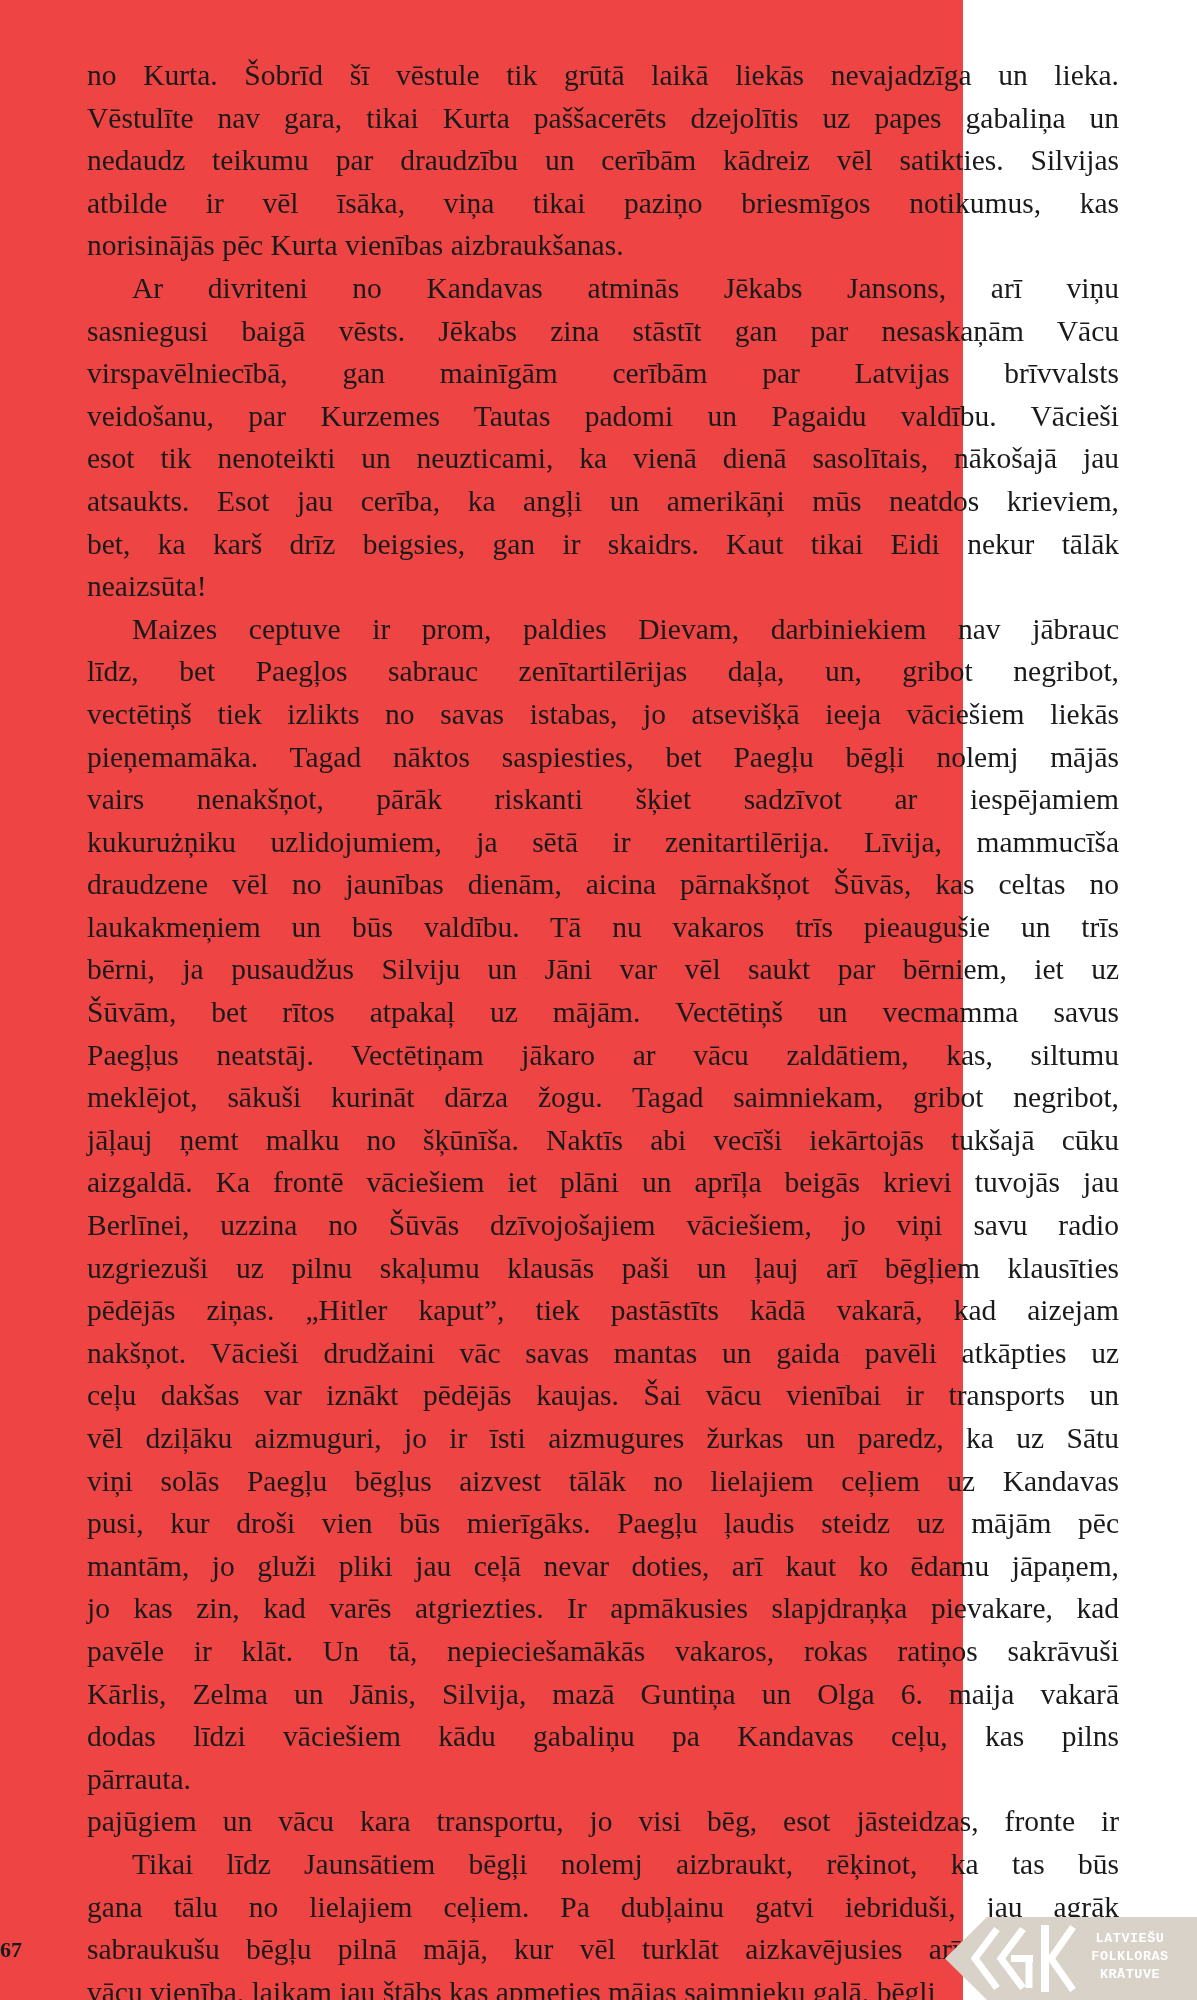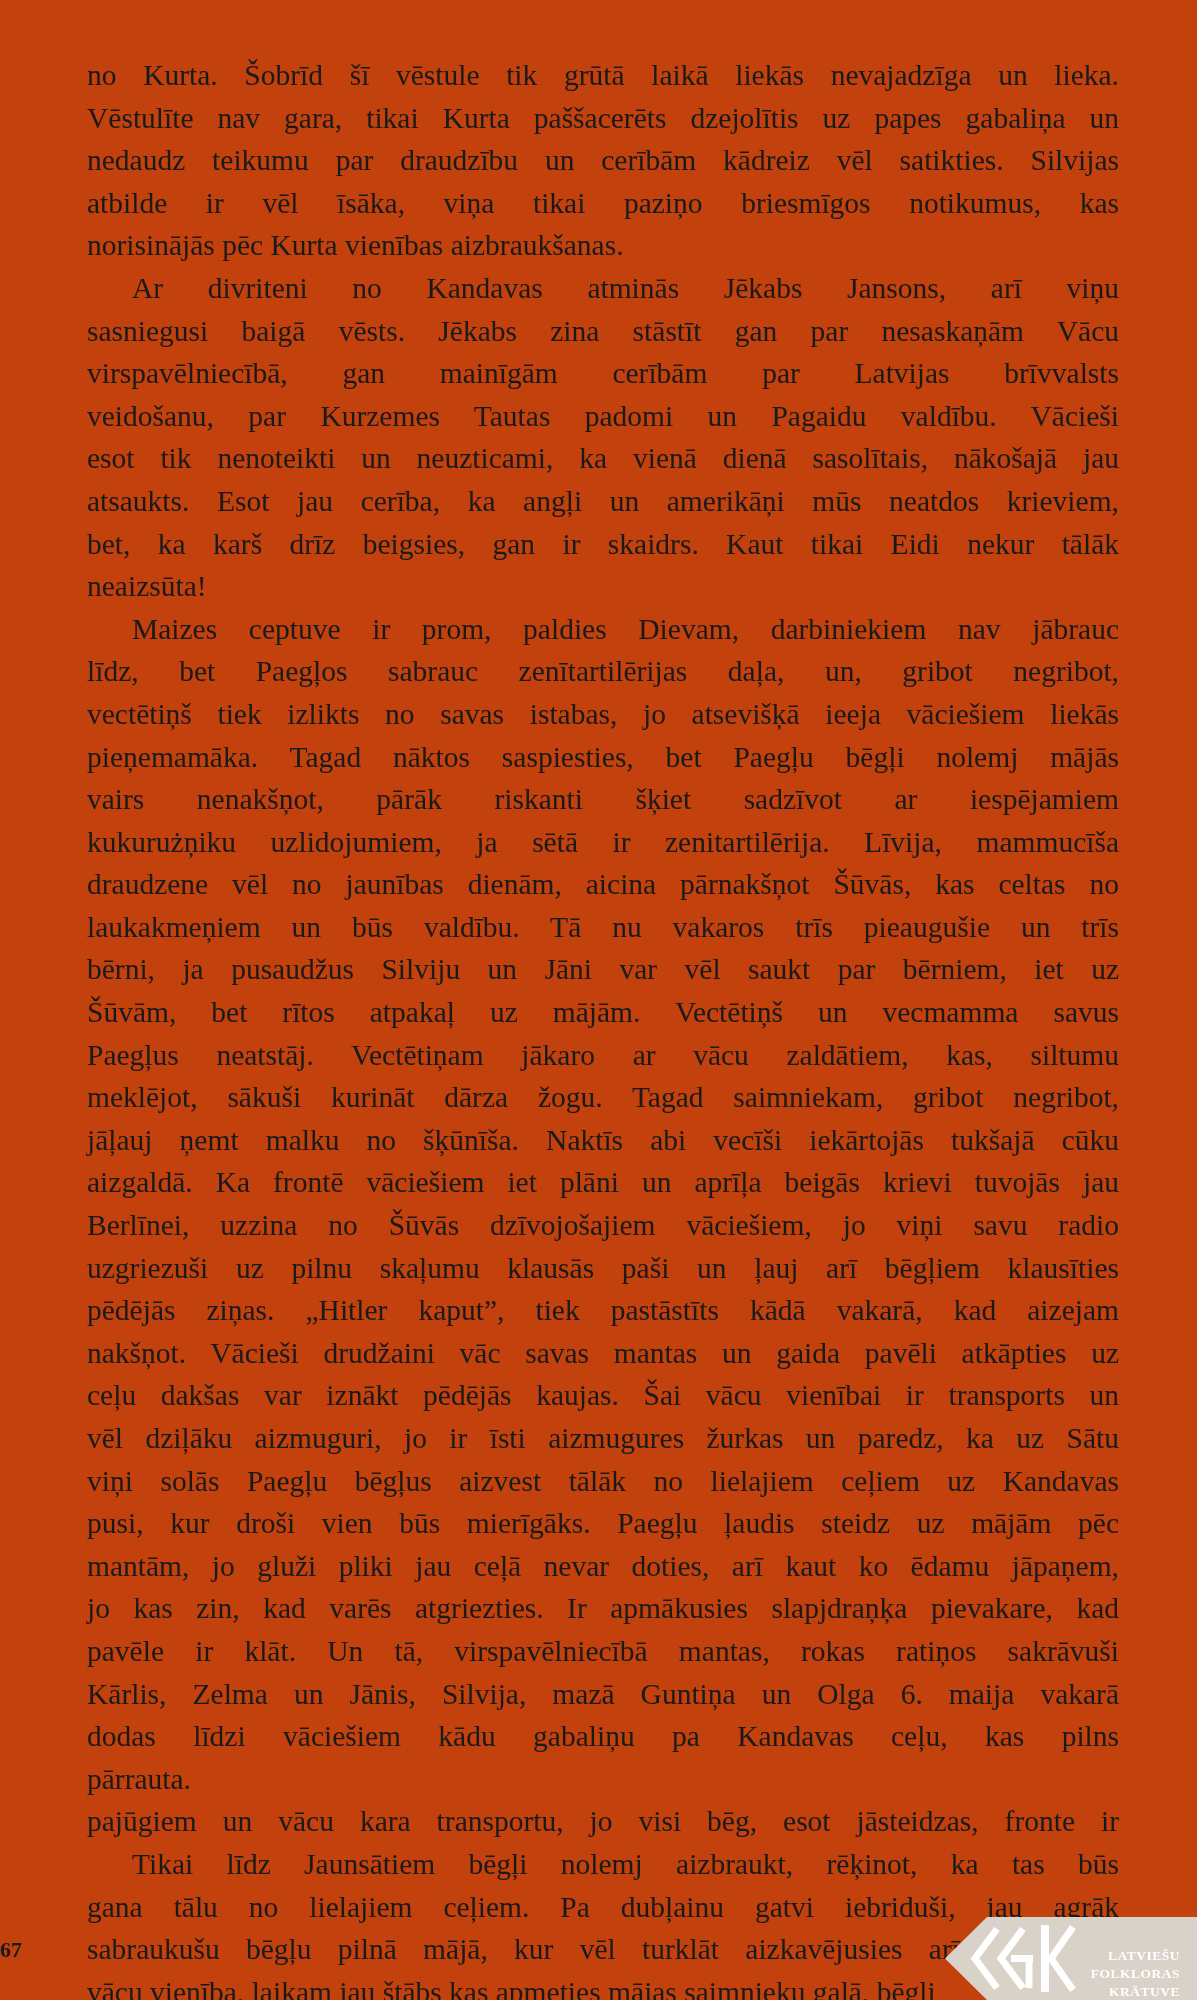--- a/index.html
+++ b/index.html
@@ -1,30 +1,30 @@
 <!DOCTYPE html>
 <html><head>
 <meta charset="utf-8">
 <style>
   html, body { margin: 0; padding: 0; background: #ffffff; }
   body { width: 1197px; height: 2000px; position: relative; overflow: hidden; }
-  .page { position: absolute; left: 0; top: 0; width: 1197px; height: 2000px; background: #c2410c; }
+  .page { position: absolute; left: 0; top: 0; width: 963px; height: 2000px; background: #ef4444; }
   .text-block { position: absolute; left: 87px; top: 54px; width: 1032px;
     font-family: "Liberation Serif", serif; font-size: 29.5px; color: #1a1a1a; }
   .line { display: block; height: 42.6px; line-height: 42.6px; white-space: nowrap;
     text-align: justify; text-align-last: justify; }
   .line.last { text-align-last: left; }
   .line.indent { padding-left: 45px; }
   .page-number { position: absolute; top: 1937px; left: 0; width: 1197px; text-align: left;
     font-family: "Liberation Serif", serif; font-weight: bold; font-size: 22px; color: #1a1a1a; }
   .logo { position: absolute; left: 945px; top: 1917px; width: 252px; height: 83px; }
   .logo svg { display: block; }
-  .logo-text { position: absolute; left: 135px; top: 13px; width: 100px; text-align: right;
-    font-family: Liberation Serif, serif; font-weight: bold; font-size: 13.5px; line-height: 18px;
-    color: #ffffff; letter-spacing: 0.5px; margin-top: 17px; }
+  .logo-text { position: absolute; left: 135px; top: 13px; width: 100px; text-align: center;
+    font-family: Liberation Mono, monospace; font-weight: bold; font-size: 13.5px; line-height: 18px;
+    color: #ffffff; letter-spacing: 0.5px; }
   .logo-text span { display: block; }
 </style>
 </head>
 <body>
 
 <div class="page">
   <div class="text-block" id="text-block">
       <div>
         <span class="line">no Kurta. Šobrīd šī vēstule tik grūtā laikā liekās nevajadzīga un lieka.</span>
         <span class="line">Vēstulīte nav gara, tikai Kurta paššacerēts dzejolītis uz papes gabaliņa un</span>
@@ -60,21 +60,21 @@
         <span class="line">Berlīnei, uzzina no Šūvās dzīvojošajiem vāciešiem, jo viņi savu radio</span>
         <span class="line">uzgriezuši uz pilnu skaļumu klausās paši un ļauj arī bēgļiem klausīties</span>
         <span class="line">pēdējās ziņas. „Hitler kaput”, tiek pastāstīts kādā vakarā, kad aizejam</span>
         <span class="line">nakšņot. Vācieši drudžaini vāc savas mantas un gaida pavēli atkāpties uz</span>
         <span class="line">ceļu dakšas var iznākt pēdējās kaujas. Šai vācu vienībai ir transports un</span>
         <span class="line">vēl dziļāku aizmuguri, jo ir īsti aizmugures žurkas un paredz, ka uz Sātu</span>
         <span class="line">viņi solās Paegļu bēgļus aizvest tālāk no lielajiem ceļiem uz Kandavas</span>
         <span class="line">pusi, kur droši vien būs mierīgāks. Paegļu ļaudis steidz uz mājām pēc</span>
         <span class="line">mantām, jo gluži pliki jau ceļā nevar doties, arī kaut ko ēdamu jāpaņem,</span>
         <span class="line">jo kas zin, kad varēs atgriezties. Ir apmākusies slapjdraņķa pievakare, kad</span>
-        <span class="line">pavēle ir klāt. Un tā, virspavēlniecībā mantas, rokas ratiņos sakrāvuši</span>
+        <span class="line">pavēle ir klāt. Un tā, nepieciešamākās vakaros, rokas ratiņos sakrāvuši</span>
         <span class="line">Kārlis, Zelma un Jānis, Silvija, mazā Guntiņa un Olga 6. maija vakarā</span>
         <span class="line">dodas līdzi vāciešiem kādu gabaliņu pa Kandavas ceļu, kas pilns</span>
         <span class="line last">pārrauta.</span>
         <span class="line">pajūgiem un vācu kara transportu, jo visi bēg, esot jāsteidzas, fronte ir</span>
       </div>
       <div>
         <span class="line indent">Tikai līdz Jaunsātiem bēgļi nolemj aizbraukt, rēķinot, ka tas būs</span>
         <span class="line">gana tālu no lielajiem ceļiem. Pa dubļainu gatvi iebriduši, jau agrāk</span>
         <span class="line">sabraukušu bēgļu pilnā mājā, kur vēl turklāt aizkavējusies arī kaut kāda</span>
         <span class="line last">vācu vienība, laikam jau štābs kas apmeties mājas saimnieku galā, bēgļi</span>

